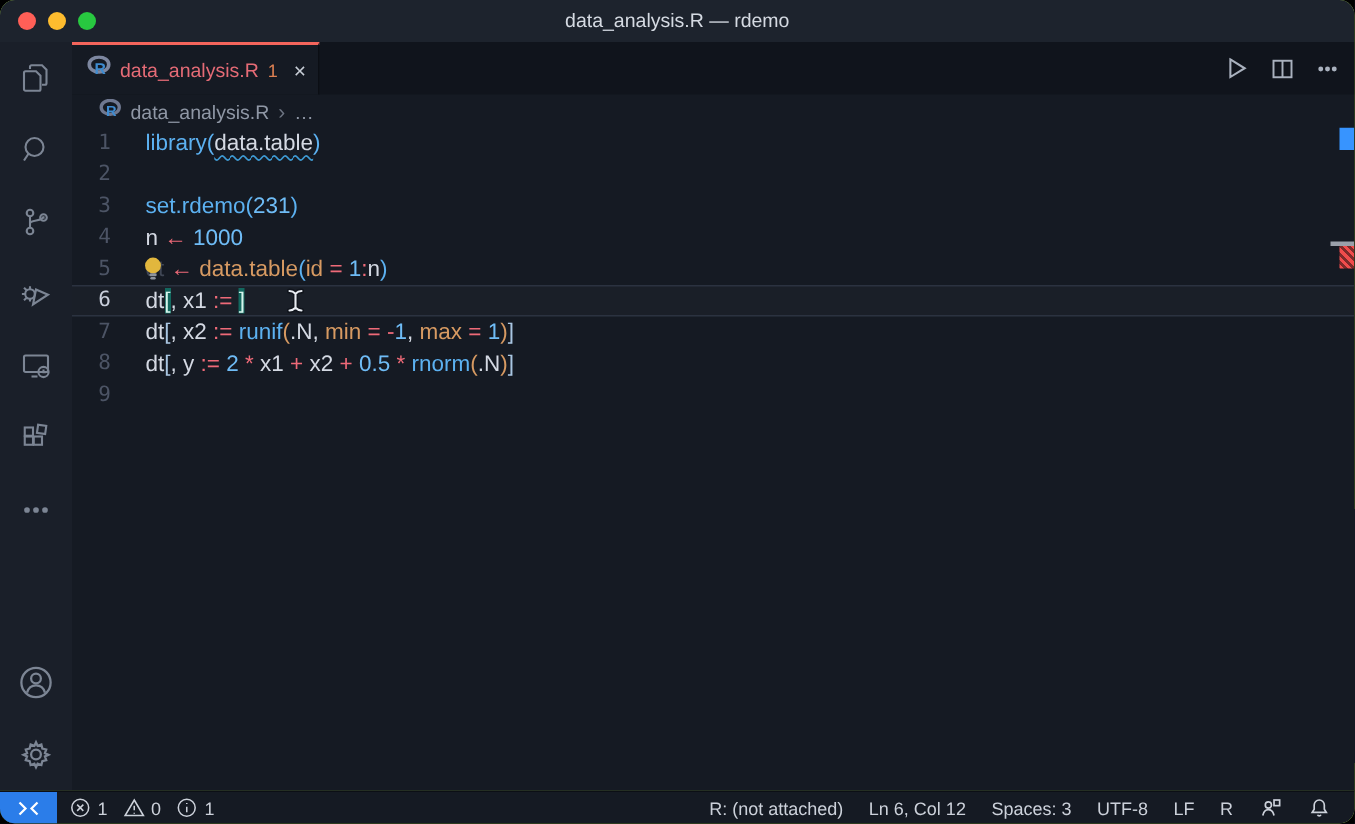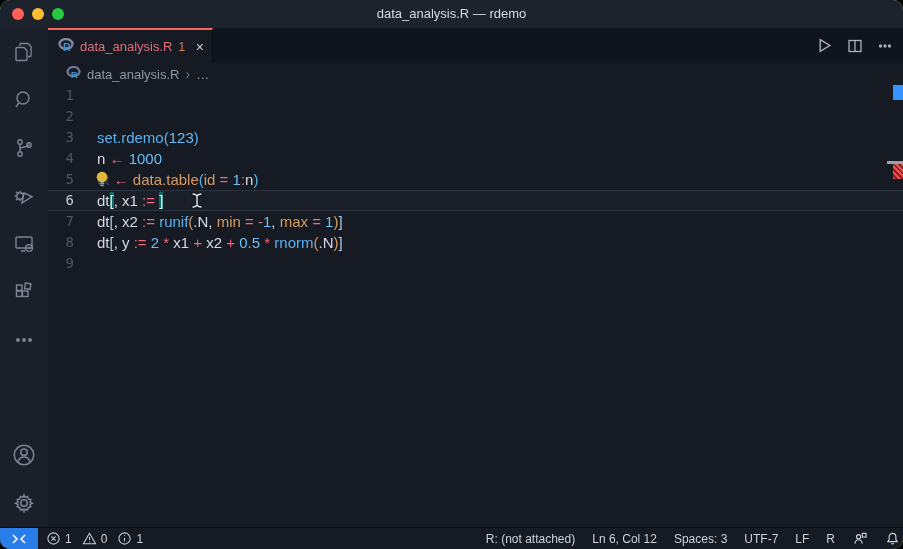--- a/index.html
+++ b/index.html
@@ -61,21 +61,21 @@
   .ov-error{position:absolute;right:0;top:79px;width:10px;height:15px;
             background:repeating-linear-gradient(45deg,#f14c4c 0 2px,#7e2a2a 2px 4px);}
 
   
   .statusbar{height:22px;background:#151a23;border-top:1px solid #0c0f15;display:flex;align-items:center;
              color:#ccd1da;font-size:12px;flex:0 0 22px;}
   .remote{width:38px;height:22px;background:#2b7de9;display:flex;align-items:center;justify-content:center;cursor:pointer;}
   .remote svg{stroke:#fff;fill:none;stroke-width:1.5;}
   .problems{display:flex;align-items:center;gap:4px;padding:0 8px;cursor:pointer;}
   .problems svg{stroke:#ccd1da;fill:none;stroke-width:1.1;}
-  .status-right{margin-left:auto;display:flex;align-items:flex-end;gap:17px;padding-right:3px;}
+  .status-right{margin-left:auto;display:flex;align-items:flex-end;gap:17px;padding-right:16px;}
   .sitem{cursor:pointer;white-space:nowrap;}
   .sicon svg{stroke:#ccd1da;fill:none;stroke-width:1.2;}
 </style>
 </head>
 <body>
 
 <div class="window">
 
   <div class="titlebar">
     <div class="traffic">
@@ -197,23 +197,23 @@
               <text x="5" y="12.5" font-size="10.5" font-weight="bold" fill="#3f8cd0" font-family="Liberation Sans, sans-serif">R</text>
             </svg>
         </span>
         <span>data_analysis.R</span>
         <span class="sep">›</span>
         <span>…</span>
       </div>
 
       <div class="code-area">
         <div id="code-lines">
-            <div class="line"><span class="gutter">1</span></div>
+            <div class="line"><span class="gutter">1</span><span class="code"><span class="fn">library</span><span class="par">(</span><span class="def sq">data.table</span><span class="par">)</span></span></div>
             <div class="line"><span class="gutter">2</span><span class="code"></span></div>
-            <div class="line"><span class="gutter">3</span><span class="code"><span class="fn">set.rdemo</span><span class="par">(</span><span class="num">123</span><span class="par">)</span></span></div>
+            <div class="line"><span class="gutter">3</span><span class="code"><span class="fn">set.rdemo</span><span class="par">(</span><span class="num">231</span><span class="par">)</span></span></div>
             <div class="line"><span class="gutter">4</span><span class="code"><span class="def">n </span><span class="op">←</span><span class="def"> </span><span class="num">1000</span></span></div>
             <div class="line"><span class="gutter">5</span><span class="code"><span class="dim">dt</span><span class="def"> </span><span class="op">←</span><span class="def"> </span><span class="arg">data.table</span><span class="par">(</span><span class="arg">id</span><span class="def"> </span><span class="op">=</span><span class="def"> </span><span class="num">1</span><span class="op">:</span><span class="def">n</span><span class="par">)</span><span class="bulb"><svg width="14" height="17" viewBox="0 0 14 17">
                     <circle cx="7" cy="6" r="5.3" fill="#e2b73d"></circle>
                     <rect x="4.6" y="11.2" width="4.8" height="2" rx="1" fill="#8d939d"></rect>
                     <rect x="5.2" y="13.7" width="3.6" height="1.6" rx="0.8" fill="#8d939d"></rect>
                   </svg></span></span></div>
             <div class="line current"><span class="gutter">6</span><span class="code"><span class="def">dt</span><span class="sqb match">[</span><span class="def">, x1 </span><span class="op">:=</span><span class="def"> </span><span class="sqb match">]</span><span class="ibeam"><svg width="12" height="17" viewBox="0 0 12 17">
                     <path d="M2 2 Q4.2 2 6 3.8 Q7.8 2 10 2 M6 3.8 V13.2 M2 15 Q4.2 15 6 13.2 Q7.8 15 10 15" stroke="#10141c" stroke-width="3.4" fill="none" stroke-linecap="round"></path>
                     <path d="M2 2 Q4.2 2 6 3.8 Q7.8 2 10 2 M6 3.8 V13.2 M2 15 Q4.2 15 6 13.2 Q7.8 15 10 15" stroke="#e8ecf2" stroke-width="1.4" fill="none" stroke-linecap="round"></path>
                   </svg></span></span></div>
@@ -249,21 +249,21 @@
       <span style="margin-left:6px"><svg width="15" height="15" viewBox="0 0 16 16" style="vertical-align:-3px">
             <circle cx="8" cy="8" r="6"></circle>
             <path d="M8 7.2 v4 M8 4.6 v0.8"></path>
           </svg></span>
       <span>1</span>
     </div>
     <div class="status-right">
       <span class="sitem">R: (not attached)</span>
       <span class="sitem">Ln 6, Col 12</span>
       <span class="sitem">Spaces: 3</span>
-      <span class="sitem">UTF-7</span>
+      <span class="sitem">UTF-8</span>
       <span class="sitem">LF</span>
       <span class="sitem">R</span>
       <span class="sicon">
         <svg width="16" height="15" viewBox="0 0 16 16" style="vertical-align:-3px">
             <circle cx="6.5" cy="6" r="2.2"></circle>
             <path d="M2.5 13.5 c0.6-3 2-4.2 4-4.2 s3.4 1.2 4 4.2"></path>
             <rect x="10.5" y="2.5" width="4" height="4"></rect>
           </svg>
       </span>
       <span class="sicon">

